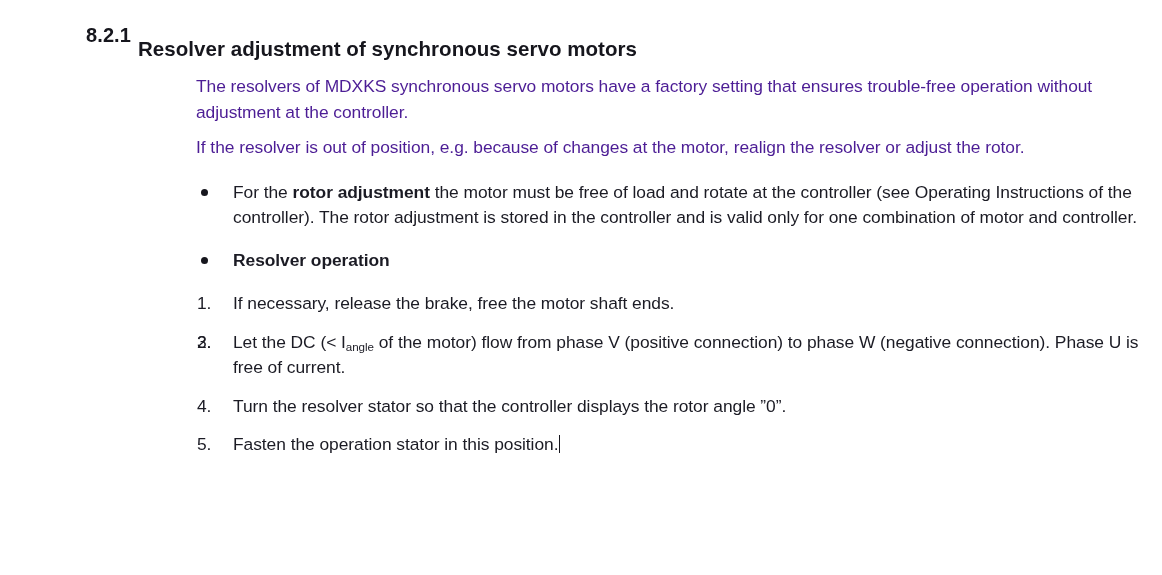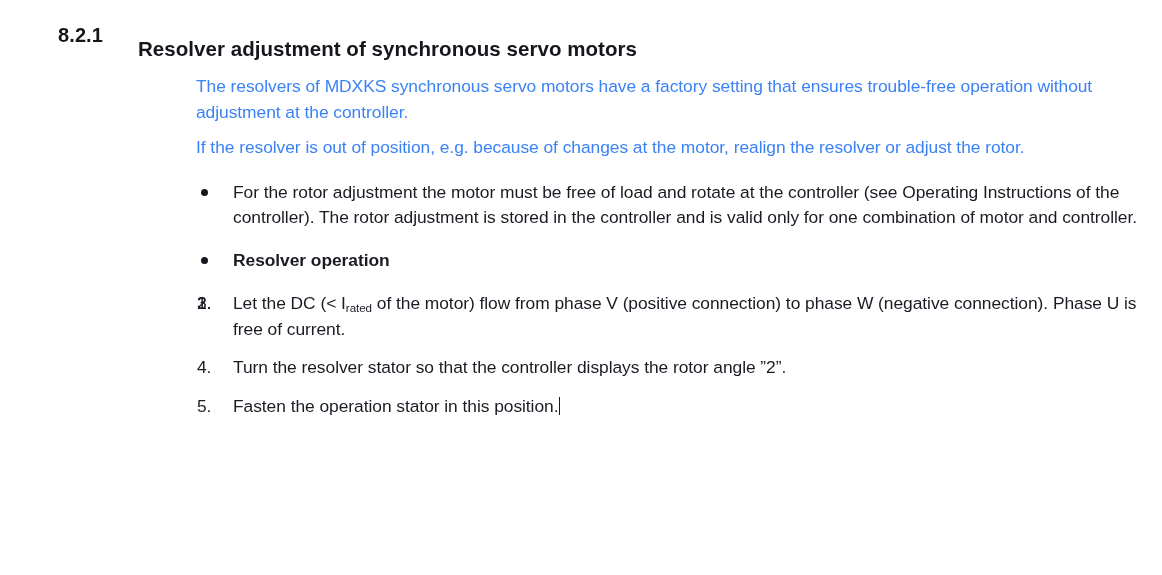--- a/index.html
+++ b/index.html
@@ -27,21 +27,21 @@
   .heading-row {
     position: absolute;
     left: 0;
     top: 22px;
     width: 1162px;
     display: flex;
     align-items: flex-start;
   }
   .section-number {
     width: 138px;
-    padding-left: 58px;
+    padding-left: 86px;
     box-sizing: border-box;
     font-size: 20px;
     font-weight: bold;
     line-height: 26px;
     color: #16161d;
     letter-spacing: 0.1px;
   }
   .section-title {
     font-size: 20.5px;
     font-weight: bold;
@@ -54,21 +54,21 @@
   .body-col {
     position: absolute;
     left: 196px;
     top: 74px;
     width: 960px;
   }
 
   .para {
     font-size: 17.4px;
     line-height: 25.5px;
-    color: #3b82f6;
+    color: #4c1d95;
     margin: 0 0 10px 0;
     letter-spacing: -0.05px;
   }
   .para.second {
     margin-top: 5px;
     margin-bottom: 0;
   }
 
   
   .bullet-list {
@@ -95,21 +95,21 @@
     width: 7px;
     height: 7px;
     background: #16161d;
     border-radius: 50%;
   }
   .bullet-item.strong-item {
     font-weight: bold;
     margin-top: 17px;
   }
   b, .b {
-    font-weight: normal;
+    font-weight: bold;
   }
 
   
   .num-list {
     margin: 18px 0 0 0;
     padding: 0;
     list-style: none;
   }
   .num-item {
     position: relative;
@@ -176,34 +176,35 @@
         <span class="bullet-dot"></span>
         <span>Resolver operation</span>
       </li>
 
     </ul>
 
     <ol class="num-list">
 
       <li class="num-item">
         <span class="num-marker">1.</span>
+        <span>If necessary, release the brake, free the motor shaft ends.</span>
       </li>
 
       <li class="num-item">
         <span class="num-marker">2.</span>
       </li>
 
       <li class="num-item">
         <span class="num-marker">3.</span>
-        <span>Let the DC (&lt; I</span><sub>rated</sub><span> of the motor) flow from phase V (positive connection) to phase W (negative connection). Phase U is free of current.</span>
+        <span>Let the DC (&lt; I</span><sub>angle</sub><span> of the motor) flow from phase V (positive connection) to phase W (negative connection). Phase U is free of current.</span>
       </li>
 
       <li class="num-item">
         <span class="num-marker">4.</span>
-        <span>Turn the resolver stator so that the controller displays the rotor angle ”2”.</span>
+        <span>Turn the resolver stator so that the controller displays the rotor angle ”0”.</span>
       </li>
 
       <li class="num-item">
         <span class="num-marker">5.</span>
         <span>Fasten the operation stator in this position.</span><span class="caret"></span>
       </li>
 
     </ol>
 
   </div>

